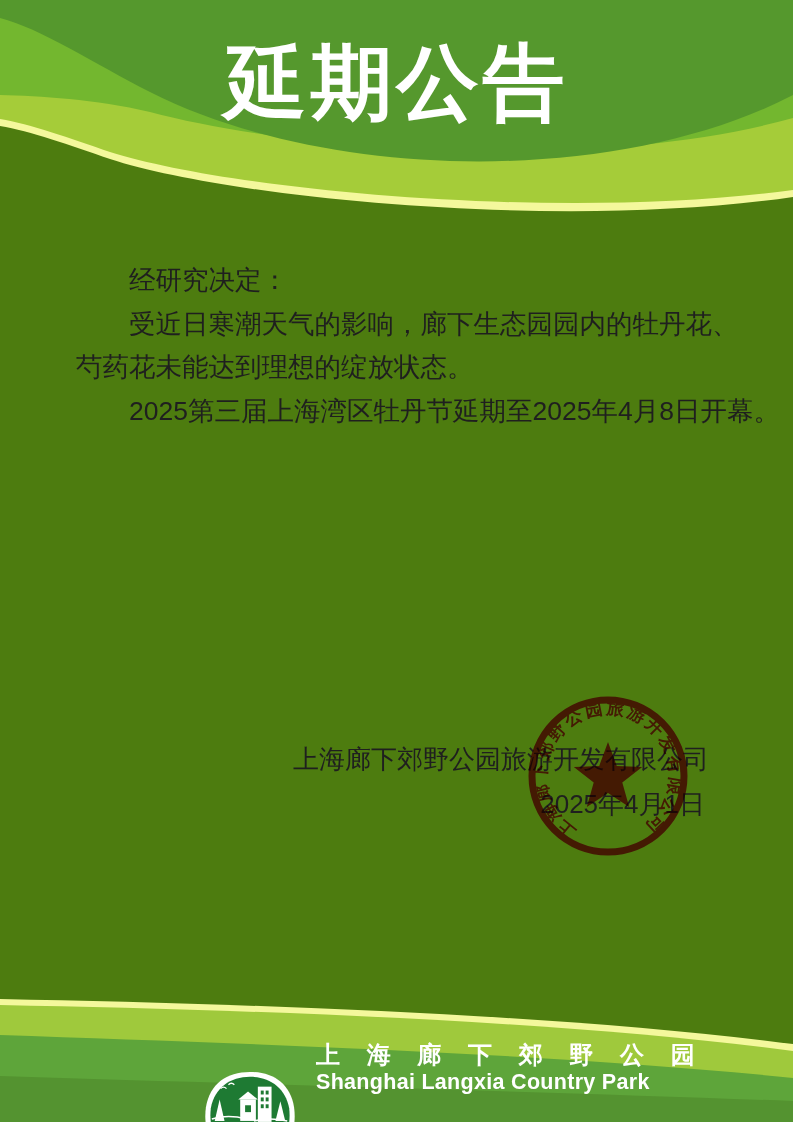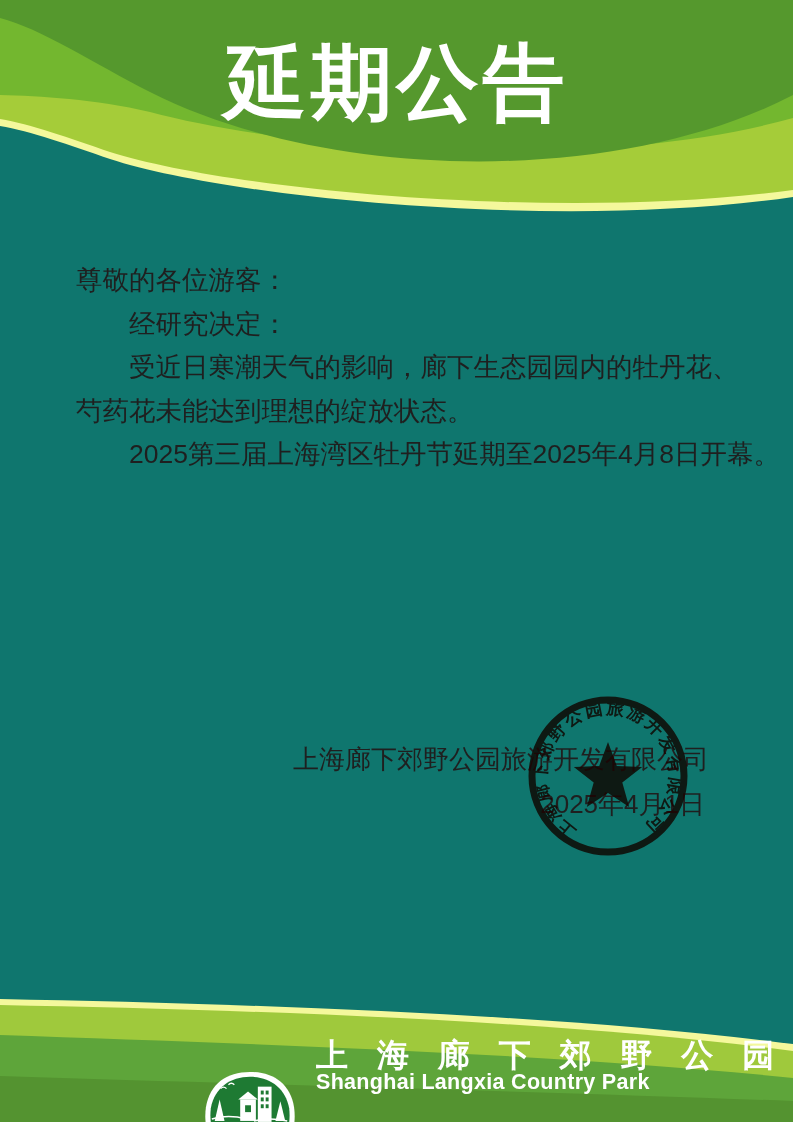--- a/index.html
+++ b/index.html
@@ -1,18 +1,18 @@
 <!DOCTYPE html>
 <html><head>
 <meta charset="utf-8">
 <style>
   html,body{margin:0;padding:0;background:#888;}
   .page{
     position:relative;width:793px;height:1122px;margin:0 auto;
-    background:#0f766e;overflow:hidden;
+    background:#4d7c0f;overflow:hidden;
     font-family:"Liberation Sans",sans-serif;
   }
   svg{display:block;}
   .header-art{position:absolute;top:0;left:0;width:793px;height:235px;}
   .page-title{
     position:absolute;top:26px;left:0;width:793px;height:112px;
     margin:0;text-align:center;color:#fff;
     font-family:"DejaVu Serif","Liberation Serif",serif;
     font-weight:700;font-size:82px;line-height:112px;letter-spacing:4px;
   }
@@ -36,21 +36,21 @@
     mix-blend-mode:multiply;opacity:.92;
   }
   .stamp text{
     font-family:"Liberation Sans",sans-serif;
     font-size:17.5px;letter-spacing:2.5px;font-weight:600;
   }
   .footer-art{position:absolute;bottom:0;left:0;width:793px;height:140px;}
   .footer-logo{position:absolute;left:197px;top:1070px;width:106px;height:96px;}
   .footer-text{position:absolute;left:316px;top:1040px;width:330px;color:#fff;}
   .footer-cn{
-    font-size:32px;font-weight:700;letter-spacing:10px;line-height:30px;
+    font-size:24px;font-weight:700;letter-spacing:10px;line-height:30px;
     white-space:nowrap;
   }
   .footer-en{
     font-size:21.5px;font-weight:600;letter-spacing:.3px;line-height:25px;
     white-space:nowrap;
     text-align:center;
   }
 </style>
 </head>
 <body>
@@ -60,21 +60,20 @@
   <svg class="header-art" viewBox="0 0 793 235" preserveAspectRatio="none" aria-hidden="true">
     <path d="M0,0 H793 L793,197 C560,231 230,198 110,159 C70,145 30,131 0,126 Z" fill="#F4F89C"></path>
     <path d="M0,0 H793 L793,190 C560,222 230,190 110,152 C70,138 30,124 0,119 Z" fill="#A5CC39"></path>
     <path d="M0,0 H793 L793,118 C600,172 300,152 150,112 C95,99 40,96 0,95 Z" fill="#73B72F"></path>
     <path d="M0,0 H793 L793,95 C620,185 330,183 150,92 C95,64 40,28 0,18 Z" fill="#55982D"></path>
   </svg>
 
   <h1 class="page-title">延期公告</h1>
 
   <div class="content">
-    <p class="salutation">尊敬的各位游客：</p>
     <p>经研究决定：</p>
     <p>受近日寒潮天气的影响，廊下生态园园内的牡丹花、
 芍药花未能达到理想的绽放状态。</p>
     <p class="oneline">2025第三届上海湾区牡丹节延期至2025年4月8日开幕。</p>
   </div>
 
   <div class="signature-company">上海廊下郊野公园旅游开发有限公司</div>
   <div class="signature-date">2025年4月1日</div>
 
   <div class="stamp">

